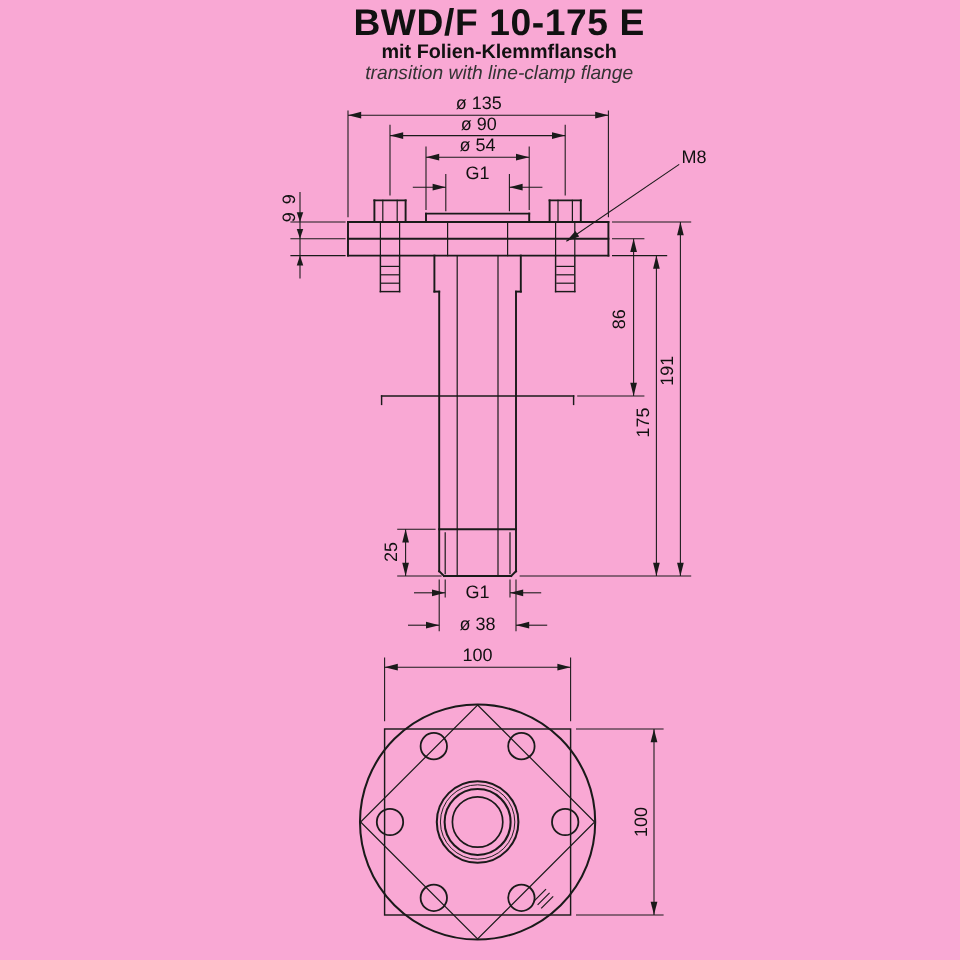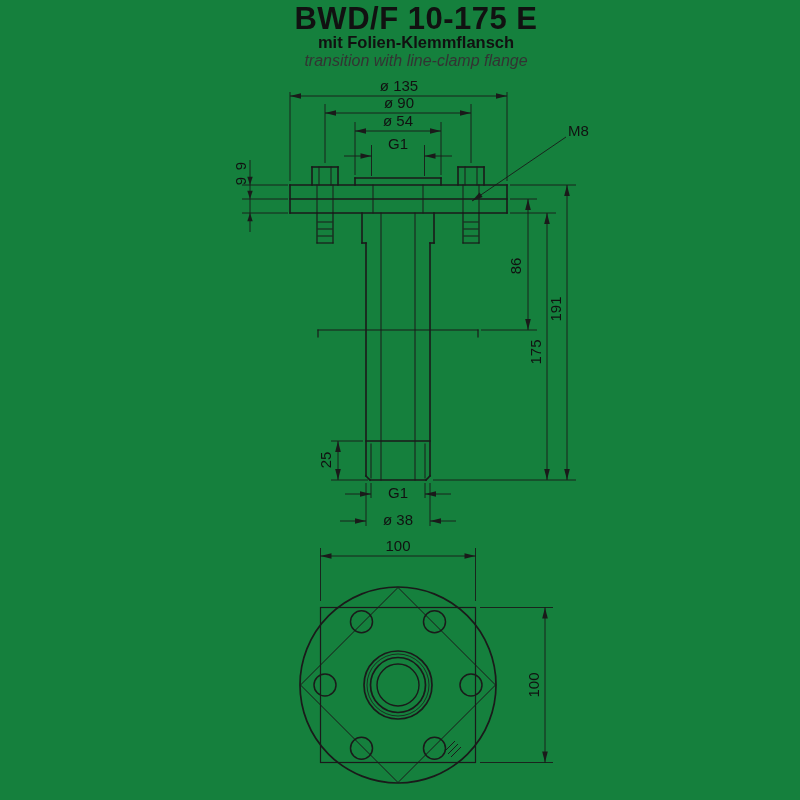--- a/index.html
+++ b/index.html
@@ -1,17 +1,17 @@
 <!DOCTYPE html>
 <html><head>
 <meta charset="utf-8">
 <style>
   html,body{margin:0;padding:0;background:#fff;}
   body{width:800px;height:800px;font-family:"Liberation Sans",sans-serif;}
-  .canvas{position:relative;width:800px;height:800px;background:#15803d;overflow:hidden;}
+  .canvas{position:relative;width:800px;height:800px;background:#f9a8d4;overflow:hidden;}
   svg{display:block;}
 
   
   g.obj line, g.obj polyline{stroke:#1a1a1a;stroke-width:1.6;stroke-linecap:square;fill:none;}
   g.obj line.thin{stroke-width:1.0;}
   g.obj line.med{stroke-width:1.2;}
 
   
   g.dim line{stroke:#1a1a1a;stroke-width:0.9;fill:none;}
   g.dim polygon{fill:#1a1a1a;stroke:none;}

